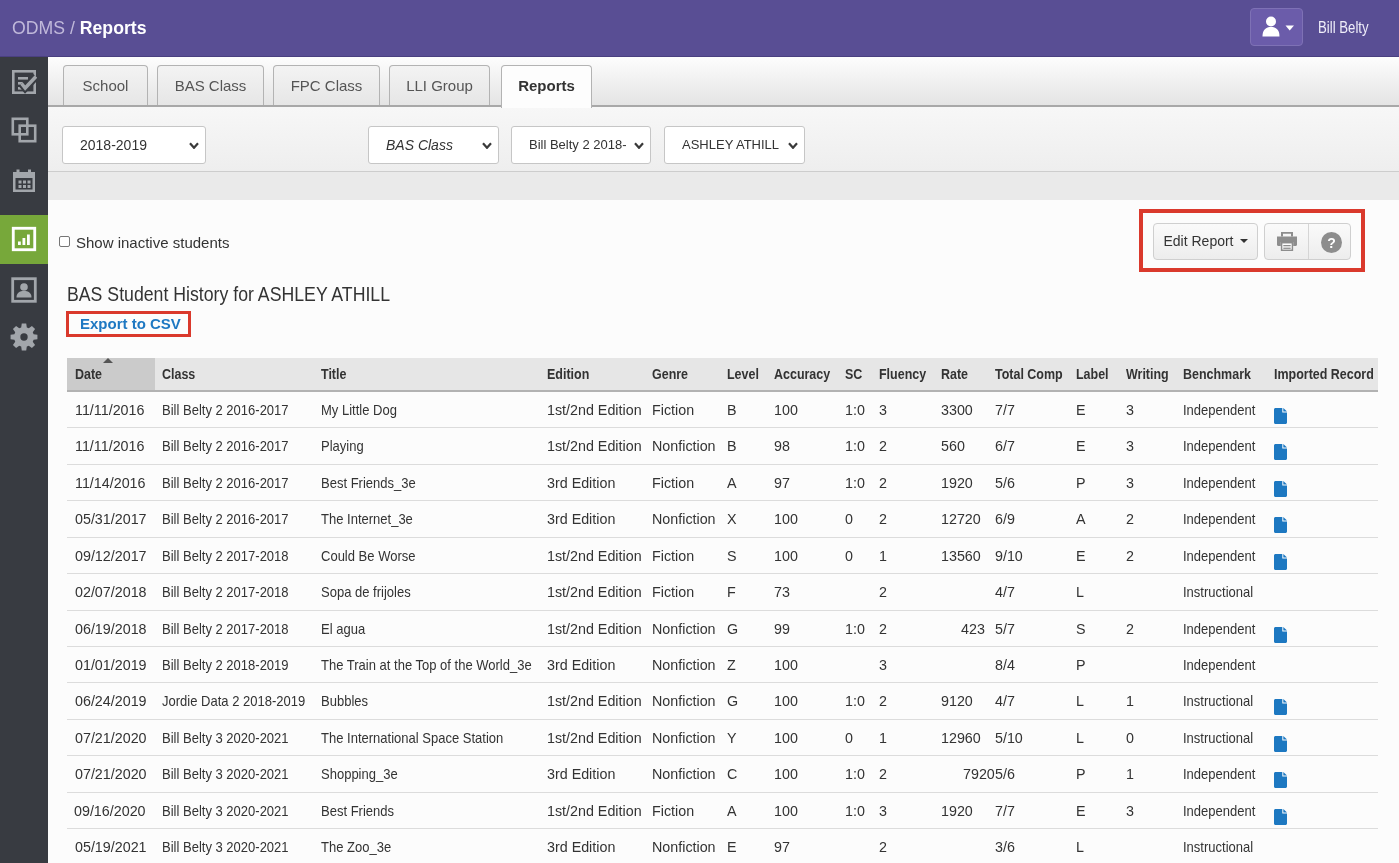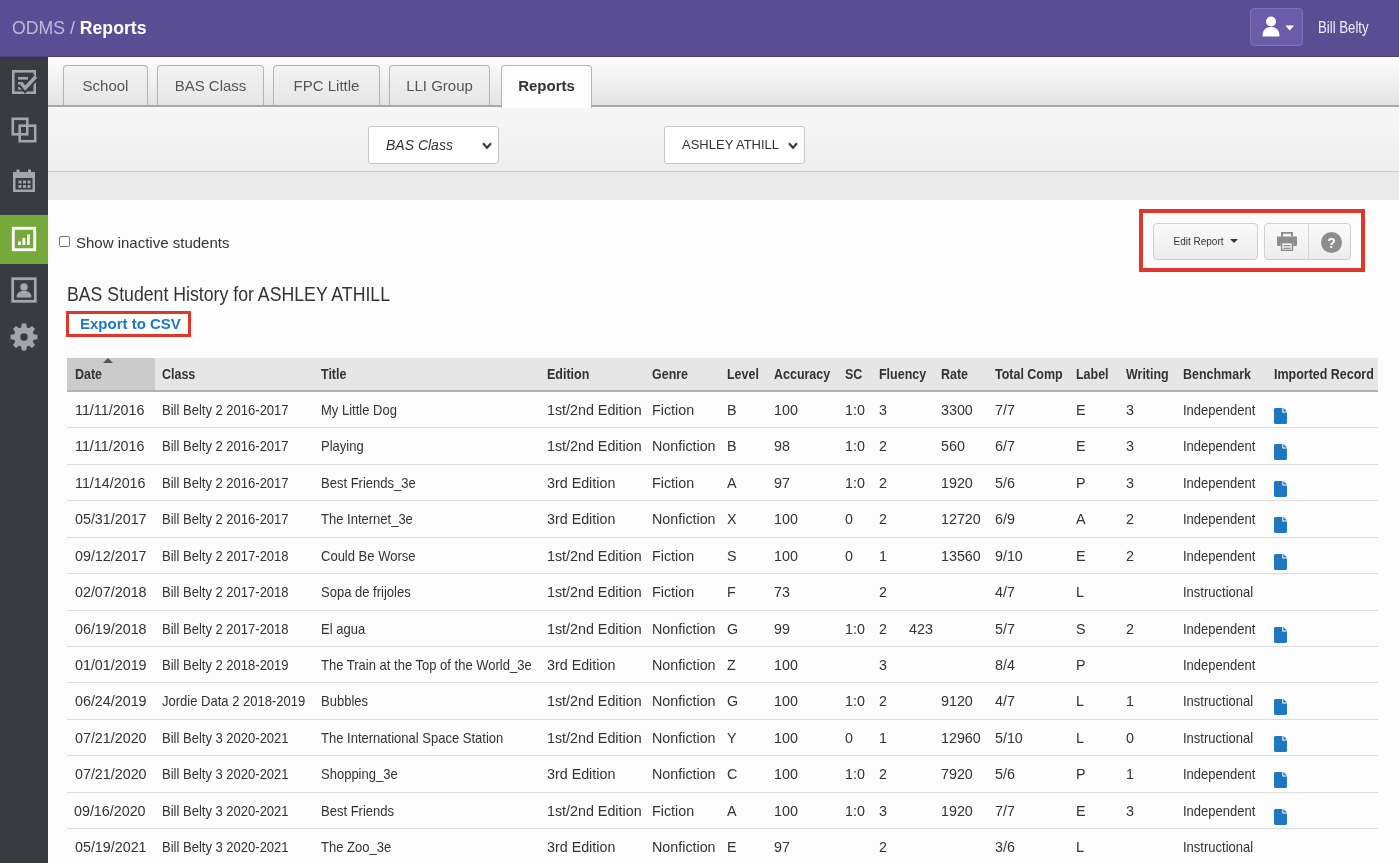--- a/index.html
+++ b/index.html
@@ -25,21 +25,21 @@
 .band{position:absolute;left:48px;top:172px;width:1351px;height:28px;background:#eaeaea}
 .content{position:absolute;left:48px;top:200px;width:1351px;height:663px;background:#fcfcfc}
 .sel{position:absolute;top:126px;height:38px;background:#fff;border:1px solid #c6c6c6;border-radius:3px;font-size:14px;color:#333;line-height:36px;padding-left:17px;white-space:nowrap;overflow:hidden}
 .sel svg{position:absolute;right:6px;top:15px;background:#fff}
 
 .cbx{position:absolute;left:59px;top:236px;width:11px;height:11px;background:#fff;border:1px solid #767676;border-radius:2px}
 .cblabel{position:absolute;left:76px;top:234px;font-size:15px;color:#333}
 
 .redbox1{position:absolute;left:1139px;top:209px;width:226px;height:63px;border:4px solid #da392c}
 .btn{position:absolute;top:223px;height:37px;background:linear-gradient(#fafafa,#ededed);border:1px solid #cfcfcf;border-radius:4px}
-.editbtn{left:1153px;width:105px;font-size:10px;color:#333;text-align:center;line-height:35px;white-space:nowrap}
+.editbtn{left:1153px;width:105px;font-size:14px;color:#333;text-align:center;line-height:35px;white-space:nowrap}
 .caret{display:inline-block;width:0;height:0;border-left:4px solid transparent;border-right:4px solid transparent;border-top:4px solid #333;vertical-align:middle;margin-left:6px;margin-top:-2px}
 .btngrp{left:1264px;width:87px}
 .btndiv{position:absolute;left:43px;top:0;width:1px;height:35px;background:#d5d5d5}
 
 .h1{position:absolute;left:67px;top:283px;font-size:20px;color:#333;transform-origin:0 50%;transform:scaleX(.885);white-space:nowrap}
 .redbox2{position:absolute;left:66px;top:311px;width:125px;height:26px;border:3px solid #da392c;line-height:19px;padding-left:11px;font-size:15px;font-weight:700;color:#1e78c2;white-space:nowrap}
 
 .thead{position:absolute;left:67px;top:358px;width:1311px;height:34px;background:#e6e6e6;border-bottom:2px solid #b2b2b2;font-weight:700;font-size:15px;color:#333}
 .thead i,.row i{position:absolute;font-style:normal;top:0;white-space:nowrap;transform-origin:0 50%}
 .thead i{line-height:32px;font-size:14.5px;transform:scaleX(.86)}
@@ -115,29 +115,35 @@
 
     <svg class="sic" style="top:280px" width="28" height="28" viewBox="0 0 28 28">
       <path fill="#a2a6ab" d="M23.60 11.19 L27.42 11.77 L27.42 16.23 L23.60 16.81 L22.77 18.80 L25.07 21.91 L21.91 25.07 L18.80 22.77 L16.81 23.60 L16.23 27.42 L11.77 27.42 L11.19 23.60 L9.20 22.77 L6.09 25.07 L2.93 21.91 L5.23 18.80 L4.40 16.81 L0.58 16.23 L0.58 11.77 L4.40 11.19 L5.23 9.20 L2.93 6.09 L6.09 2.93 L9.20 5.23 L11.19 4.40 L11.77 0.58 L16.23 0.58 L16.81 4.40 L18.80 5.23 L21.91 2.93 L25.07 6.09 L22.77 9.20 Z"></path>
       <circle cx="14" cy="14" r="3.7" fill="#383b41"></circle>
     </svg>
   </div>
 
   <div class="tabstrip"></div>
   <div class="tab" style="left:63px;width:85px">School</div>
   <div class="tab" style="left:157px;width:107px">BAS Class</div>
-  <div class="tab" style="left:273px;width:107px">FPC Little</div>
+  <div class="tab" style="left:273px;width:107px">FPC Class</div>
   <div class="tab" style="left:389px;width:101px">LLI Group</div>
   <div class="tab active" style="left:501px;width:91px">Reports</div>
 
   <div class="filterbar"></div>
   <div class="band"></div>
   <div class="content"></div>
 
+  <div class="sel" style="left:62px;width:144px">2018-2019<svg width="10" height="7" viewBox="0 0 10 7">
+        <path d="M1 1.2 L5 5.8 L9 1.2" fill="none" stroke="#3a3a3a" stroke-width="2.2"></path>
+      </svg></div>
   <div class="sel" style="left:368px;width:131px;font-style:italic">BAS Class<svg width="10" height="7" viewBox="0 0 10 7">
+        <path d="M1 1.2 L5 5.8 L9 1.2" fill="none" stroke="#3a3a3a" stroke-width="2.2"></path>
+      </svg></div>
+  <div class="sel" style="left:511px;width:140px;font-size:13px">Bill Belty 2 2018-<svg width="10" height="7" viewBox="0 0 10 7">
         <path d="M1 1.2 L5 5.8 L9 1.2" fill="none" stroke="#3a3a3a" stroke-width="2.2"></path>
       </svg></div>
   <div class="sel" style="left:664px;width:141px;font-size:13px">ASHLEY ATHILL<svg width="10" height="7" viewBox="0 0 10 7">
         <path d="M1 1.2 L5 5.8 L9 1.2" fill="none" stroke="#3a3a3a" stroke-width="2.2"></path>
       </svg></div>
 
   <div class="cbx"></div>
   <div class="cblabel">Show inactive students</div>
 
   <div class="redbox1"></div>
@@ -297,21 +303,21 @@
 <div class="row" style="top:610.5px">
       <i style="left:8px">06/19/2018</i>
       <i style="left:95px;transform:scaleX(.91)">Bill Belty 2 2017-2018</i>
       <i style="left:254px;transform:scaleX(.91)">El agua</i>
       <i style="left:480px">1st/2nd Edition</i>
       <i style="left:585px">Nonfiction</i>
       <i style="left:660px">G</i>
       <i style="left:707px">99</i>
       <i style="left:778px">1:0</i>
       <i style="left:812px">2</i>
-      <i style="left:842px">423</i>
+      <i style="left:894px">423</i>
       <i style="left:928px">5/7</i>
       <i style="left:1009px">S</i>
       <i style="left:1059px">2</i>
       <i style="left:1116px;transform:scaleX(.91)">Independent</i>
       <i style="left:1207px;top:9px"><svg class="fic" width="13" height="16" viewBox="0 0 13 16">
           <path fill="#1d78c1" d="M0 1.5 C0 .7 .7 0 1.5 0 L8.3 0 L8.3 4.6 L13 4.6 L13 14.5 C13 15.3 12.3 16 11.5 16 L1.5 16 C.7 16 0 15.3 0 14.5 Z"></path>
           <path fill="#1d78c1" d="M9.3 0 L13 3.6 L9.3 3.6 Z"></path>
         </svg></i>
     </div>
 <div class="row" style="top:646.9px">
@@ -370,21 +376,21 @@
 <div class="row" style="top:756.2px">
       <i style="left:8px">07/21/2020</i>
       <i style="left:95px;transform:scaleX(.91)">Bill Belty 3 2020-2021</i>
       <i style="left:254px;transform:scaleX(.91)">Shopping_3e</i>
       <i style="left:480px">3rd Edition</i>
       <i style="left:585px">Nonfiction</i>
       <i style="left:660px">C</i>
       <i style="left:707px">100</i>
       <i style="left:778px">1:0</i>
       <i style="left:812px">2</i>
-      <i style="left:874px">7920</i>
+      <i style="left:896px">7920</i>
       <i style="left:928px">5/6</i>
       <i style="left:1009px">P</i>
       <i style="left:1059px">1</i>
       <i style="left:1116px;transform:scaleX(.91)">Independent</i>
       <i style="left:1207px;top:9px"><svg class="fic" width="13" height="16" viewBox="0 0 13 16">
           <path fill="#1d78c1" d="M0 1.5 C0 .7 .7 0 1.5 0 L8.3 0 L8.3 4.6 L13 4.6 L13 14.5 C13 15.3 12.3 16 11.5 16 L1.5 16 C.7 16 0 15.3 0 14.5 Z"></path>
           <path fill="#1d78c1" d="M9.3 0 L13 3.6 L9.3 3.6 Z"></path>
         </svg></i>
     </div>
 <div class="row" style="top:792.6px">

